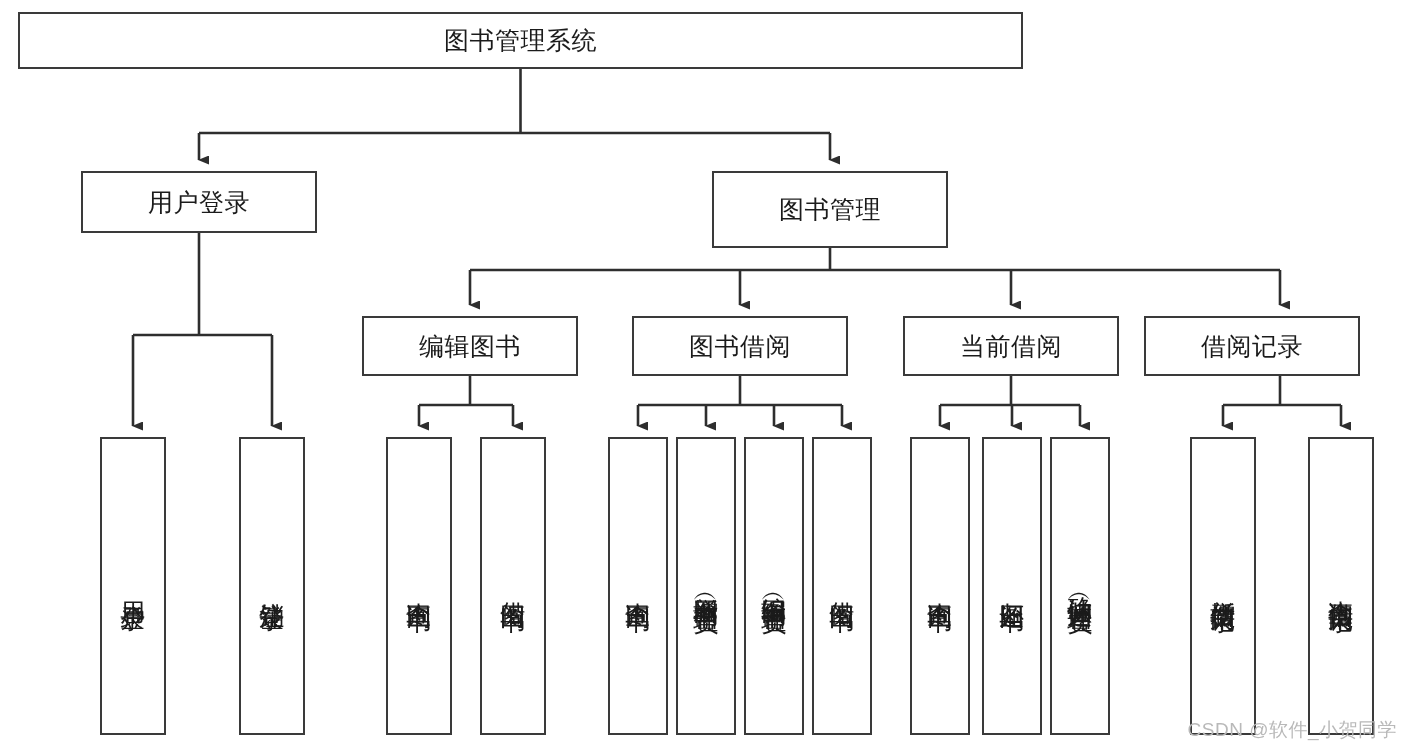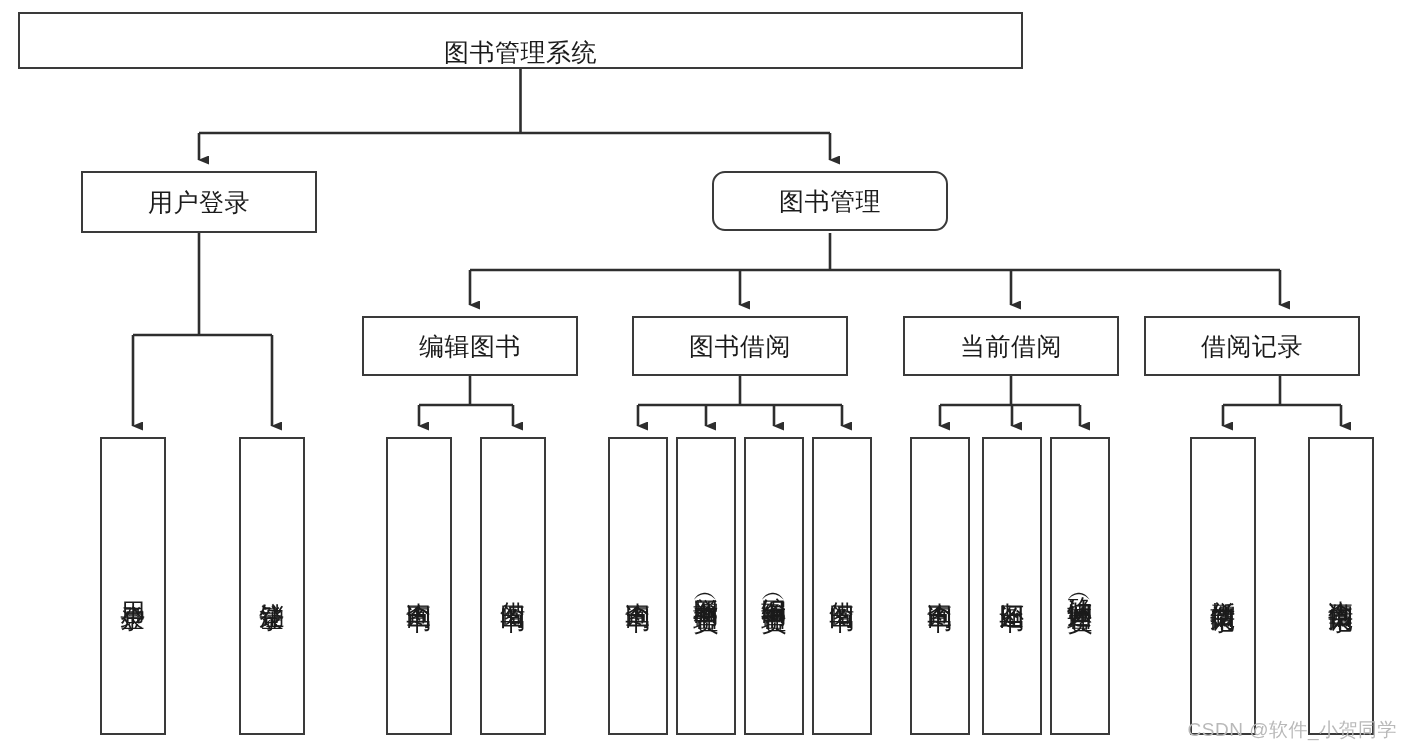--- a/index.html
+++ b/index.html
@@ -107,27 +107,27 @@
         <path d="M 1012 405 L 1012 426" marker-end="url(#arrowhead)"></path>
         <path d="M 1080 405 L 1080 426" marker-end="url(#arrowhead)"></path>
         <path d="M 1280 376 L 1280 405"></path>
         <path d="M 1223 405 L 1341 405"></path>
         <path d="M 1223 405 L 1223 426" marker-end="url(#arrowhead)"></path>
         <path d="M 1341 405 L 1341 426" marker-end="url(#arrowhead)"></path>
       </g>
   </svg>
 
   <div id="nodes-layer">
-      <div class="node horiz" style="left: 18px; top: 12px; width: 1005px; height: 57px; align-items: flex-end;">
+      <div class="node horiz" style="left: 18px; top: 12px; width: 1005px; height: 57px;">
         <span class="label">图书管理系统</span>
       </div>
       <div class="node horiz" style="left: 81px; top: 171px; width: 236px; height: 62px;">
         <span class="label">用户登录</span>
       </div>
-      <div class="node horiz" style="left: 712px; top: 171px; width: 236px; height: 60px; border-radius: 13px;">
+      <div class="node horiz" style="left: 712px; top: 171px; width: 236px; height: 77px;">
         <span class="label">图书管理</span>
       </div>
       <div class="node horiz" style="left: 362px; top: 316px; width: 216px; height: 60px;">
         <span class="label">编辑图书</span>
       </div>
       <div class="node horiz" style="left: 632px; top: 316px; width: 216px; height: 60px; justify-content: center;">
         <span class="label">图书借阅</span>
       </div>
       <div class="node horiz" style="left: 903px; top: 316px; width: 216px; height: 60px; justify-content: center;">
         <span class="label">当前借阅</span>

